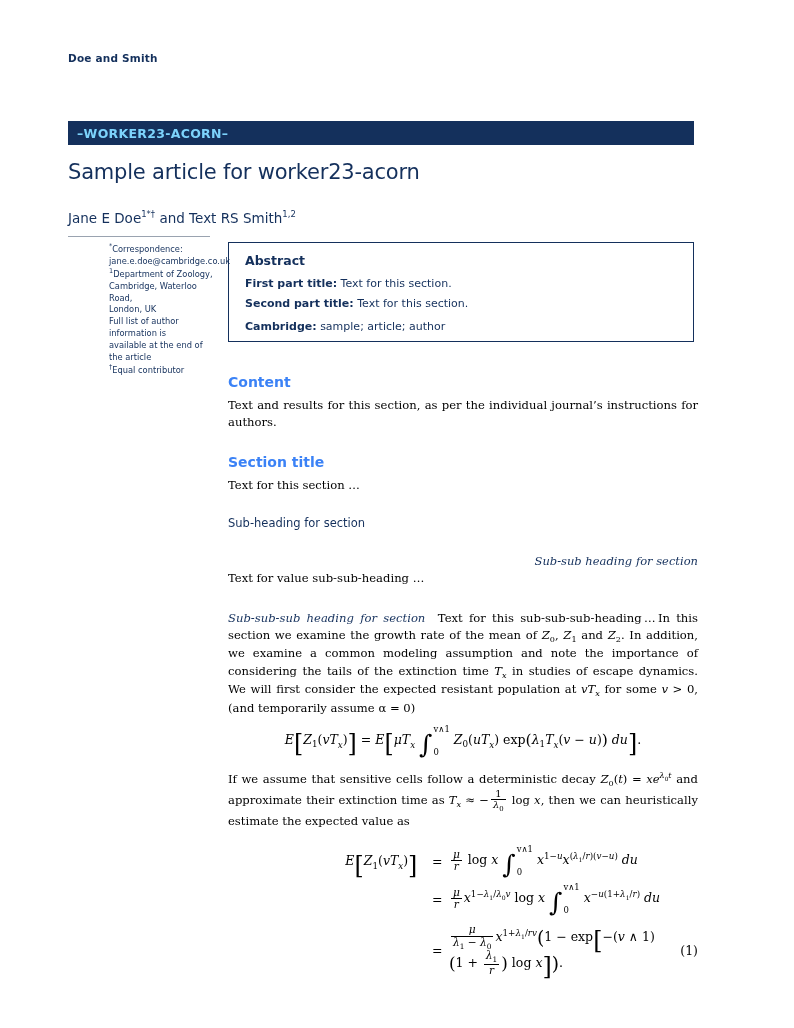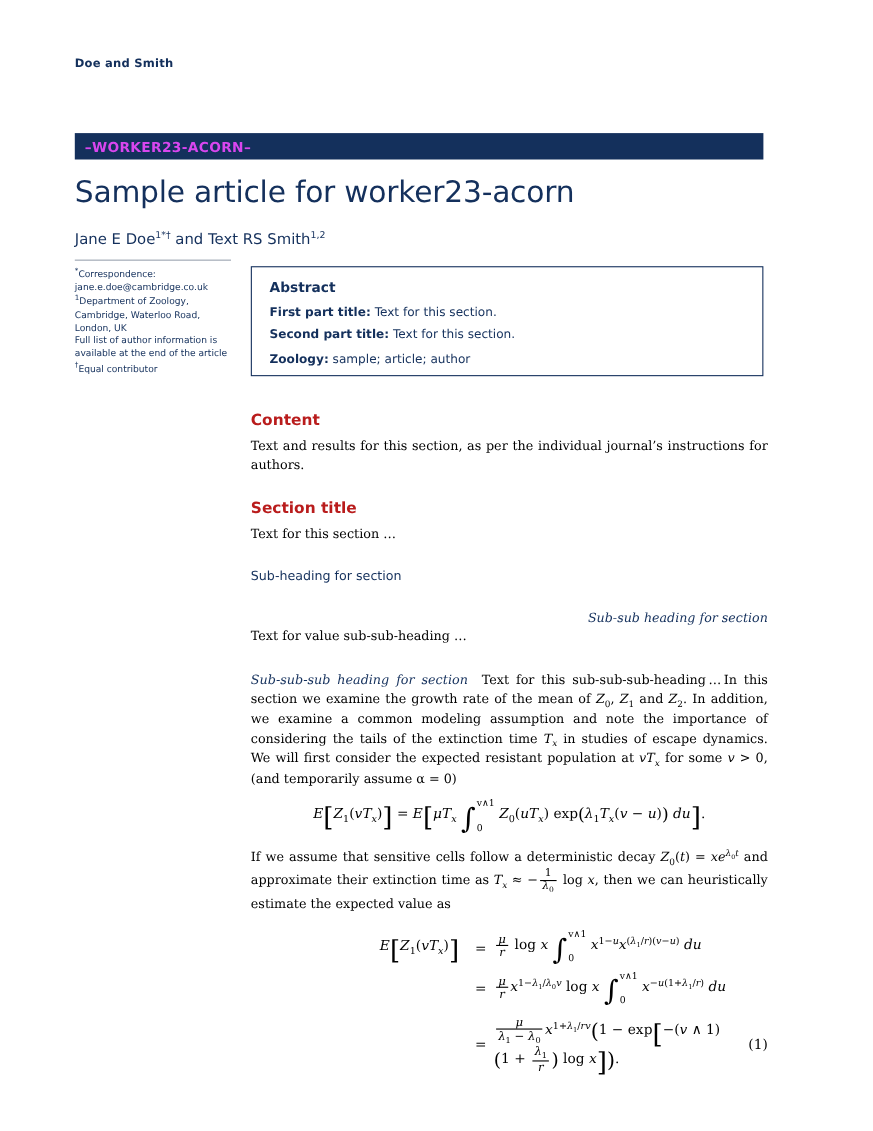--- a/index.html
+++ b/index.html
@@ -38,34 +38,34 @@
     left: 68px;
     top: 107px;
     width: 626px;
     height: 24px;
     background: #14305c;
   }
   .journal-bar span {
     position: absolute;
     left: 9px;
     top: 5px;
-    color: #d946ef;
+    color: #7dd3fc;
     font-family: "DejaVu Sans", sans-serif;
     font-size: 12.5px;
     font-weight: bold;
     letter-spacing: 0.3px;
   }
 
   .title {
     position: absolute;
     left: 68px;
     top: 146px;
     width: 640px;
     font-family: "DejaVu Sans", sans-serif;
-    font-size: 27px;
+    font-size: 21px;
     font-weight: normal;
     color: #14305c;
     letter-spacing: -0.2px;
   }
 
   .authors {
     position: absolute;
     left: 68px;
     top: 195px;
     width: 640px;
@@ -90,21 +90,21 @@
   .sidebar {
     position: absolute;
     left: 68px;
     top: 228px;
     width: 146px;
     font-family: "DejaVu Sans", sans-serif;
     font-size: 8.3px;
     line-height: 1.42;
     color: #14305c;
   }
-  .sidebar .ln { display: block; }
+  .sidebar .ln { display: block; margin-left: 41px; }
   .sidebar sup { font-size: 6.5px; vertical-align: super; }
 
   .abstract-box {
     position: absolute;
     left: 228px;
     top: 228px;
     width: 466px;
     height: 100px;
     border: 1px solid #14305c;
     box-sizing: border-box;
@@ -136,21 +136,21 @@
     position: absolute;
     left: 228px;
     top: 360px;
     width: 470px;
   }
 
   h2.sec {
     font-family: "DejaVu Sans", sans-serif;
     font-size: 14px;
     font-weight: bold;
-    color: #b91c1c;
+    color: #3b82f6;
     margin: 0 0 7px 0;
   }
   h3.sub {
     font-family: "DejaVu Sans", sans-serif;
     font-size: 11.5px;
     font-weight: normal;
     color: #14305c;
     margin: 0 0 2px 0;
   }
   h4.subsub {
@@ -257,21 +257,21 @@
     <span class="ln">Full list of author information is</span>
     <span class="ln">available at the end of the article</span>
     <span class="ln"><sup>†</sup><span>Equal contributor</span></span>
   </div>
 
   <div class="abstract-box">
     <div class="abstract-inner">
       <div class="abstract-title">Abstract</div>
       <div class="abstract-line"><b>First part title:</b><span> Text for this section.</span></div>
       <div class="abstract-line"><b>Second part title:</b><span> Text for this section.</span></div>
-      <div class="abstract-kw"><b>Zoology:</b><span> sample; article; author</span></div>
+      <div class="abstract-kw"><b>Cambridge:</b><span> sample; article; author</span></div>
     </div>
   </div>
 
   <div class="body-col">
 
     <h2 class="sec">Content</h2>
     <p class="txt">Text and results for this section, as per the individual journal’s instructions for authors.</p>
 
     <div class="sp-22"></div>
 

